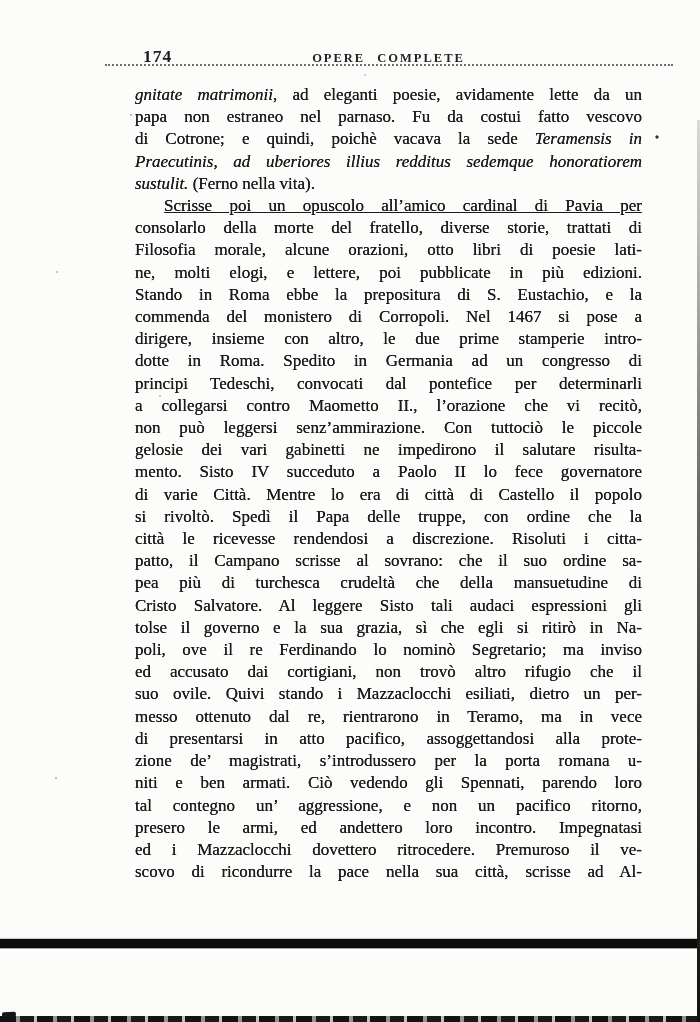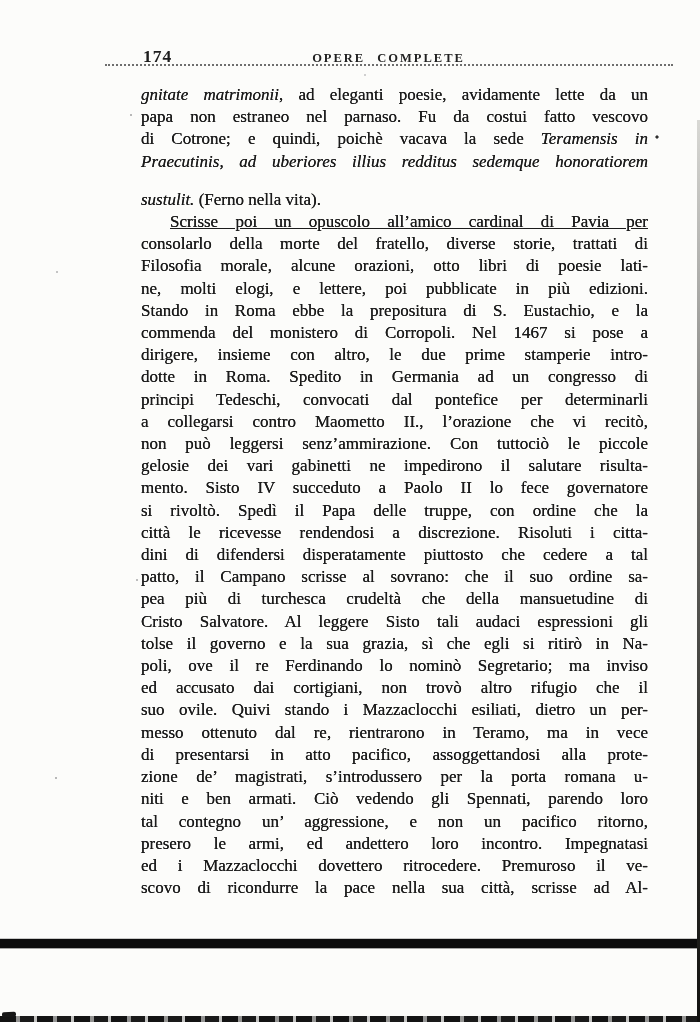--- a/index.html
+++ b/index.html
@@ -26,26 +26,26 @@
   .runtitle {
     position: absolute; left: 135px; top: 51px; width: 507px;
     text-align: center; font-size: 12.5px; font-weight: 700; color: #222;
     letter-spacing: 2px; word-spacing: 7px;
   }
   .rule {
     position: absolute; left: 105px; top: 64px; width: 568px; height: 0;
     border-top: 2px dotted #6e6e6e;
   }
   .text-block {
-    position: absolute; left: 141px; top: 84px; width: 507px;
+    position: absolute; left: 135px; top: 84px; width: 507px;
     font-size: 17px; line-height: 22.2px; color: #1b1b1b;
     text-shadow: 0 0 0.3px currentColor;
   }
   .ln { text-align: justify; text-align-last: justify; white-space: normal; }
-  .ln.noj { text-align-last: left; margin-top: 16px; }
+  .ln.noj { text-align-last: left; }
   .ln.ind { text-indent: 29px; text-decoration: underline; }
   .it { font-style: italic; }
   .bottom-bar {
     position: absolute; left: 0; top: 939px; width: 700px; height: 9px;
     background: #0c0c0c;
     box-shadow: 0 1px 0 rgba(0,0,0,0.35), 0 -1px 0 rgba(0,0,0,0.2);
   }
   .bottom-edge {
     position: absolute; left: 0; bottom: 0; width: 700px; height: 6px;
     background: repeating-linear-gradient(90deg,
@@ -79,23 +79,23 @@
       <div class="ln"><span>ne, molti elogi, e lettere, poi pubblicate in più edizioni.</span></div>
       <div class="ln"><span>Stando in Roma ebbe la prepositura di S. Eustachio, e la</span></div>
       <div class="ln"><span>commenda del monistero di Corropoli. Nel 1467 si pose a</span></div>
       <div class="ln"><span>dirigere, insieme con altro, le due prime stamperie intro-</span></div>
       <div class="ln"><span>dotte in Roma. Spedito in Germania ad un congresso di</span></div>
       <div class="ln"><span>principi Tedeschi, convocati dal pontefice per determinarli</span></div>
       <div class="ln"><span>a collegarsi contro Maometto II., l’orazione che vi recitò,</span></div>
       <div class="ln"><span>non può leggersi senz’ammirazione. Con tuttociò le piccole</span></div>
       <div class="ln"><span>gelosie dei vari gabinetti ne impedirono il salutare risulta-</span></div>
       <div class="ln"><span>mento. Sisto IV succeduto a Paolo II lo fece governatore</span></div>
+      <div class="ln"><span>di varie Città. Mentre lo era di città di Castello il popolo</span></div>
       <div class="ln"><span>si rivoltò. Spedì il Papa delle truppe, con ordine che la</span></div>
       <div class="ln"><span>città le ricevesse rendendosi a discrezione. Risoluti i citta-</span></div>
-      <div class="ln"><span>dini di difendersi disperatamente piuttosto che cedere a tal</span></div>
       <div class="ln"><span>patto, il Campano scrisse al sovrano: che il suo ordine sa-</span></div>
       <div class="ln"><span>pea più di turchesca crudeltà che della mansuetudine di</span></div>
       <div class="ln"><span>Cristo Salvatore. Al leggere Sisto tali audaci espressioni gli</span></div>
       <div class="ln"><span>tolse il governo e la sua grazia, sì che egli si ritirò in Na-</span></div>
       <div class="ln"><span>poli, ove il re Ferdinando lo nominò Segretario; ma inviso</span></div>
       <div class="ln"><span>ed accusato dai cortigiani, non trovò altro rifugio che il</span></div>
       <div class="ln"><span>suo ovile. Quivi stando i Mazzaclocchi esiliati, dietro un per-</span></div>
       <div class="ln"><span>messo ottenuto dal re, rientrarono in Teramo, ma in vece</span></div>
       <div class="ln"><span>di presentarsi in atto pacifico, assoggettandosi alla prote-</span></div>
       <div class="ln"><span>zione de’ magistrati, s’introdussero per la porta romana u-</span></div>

